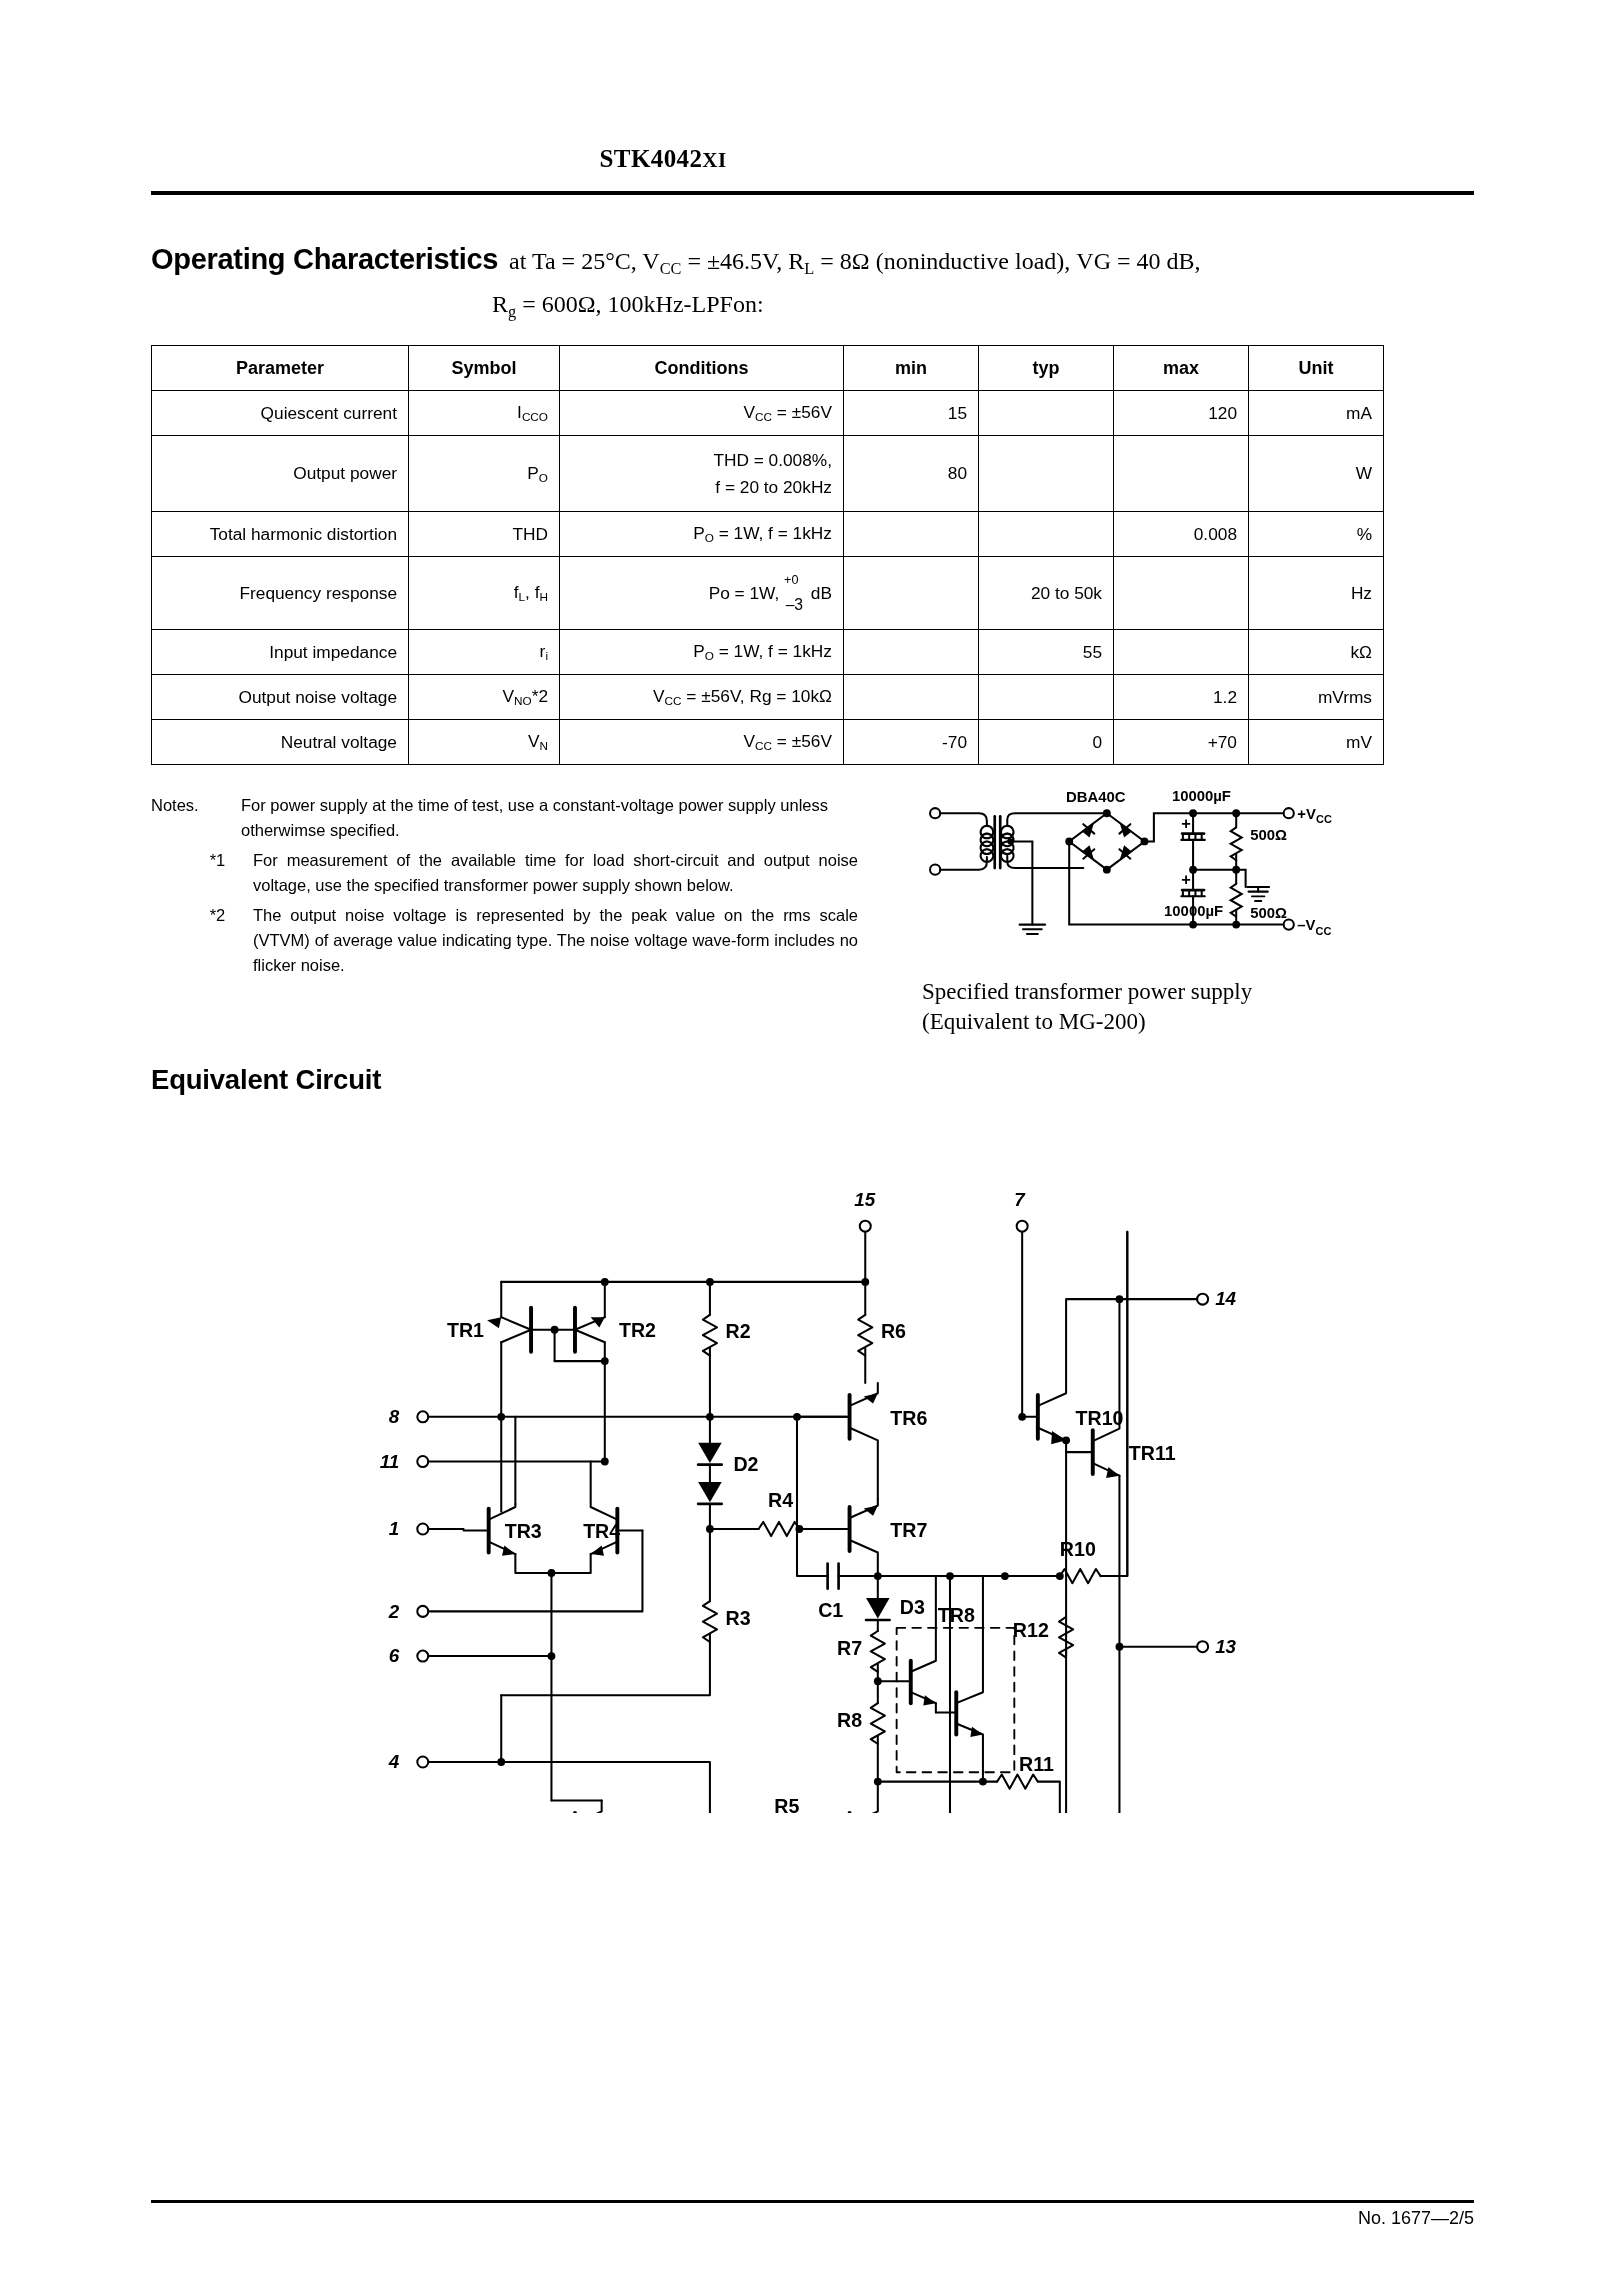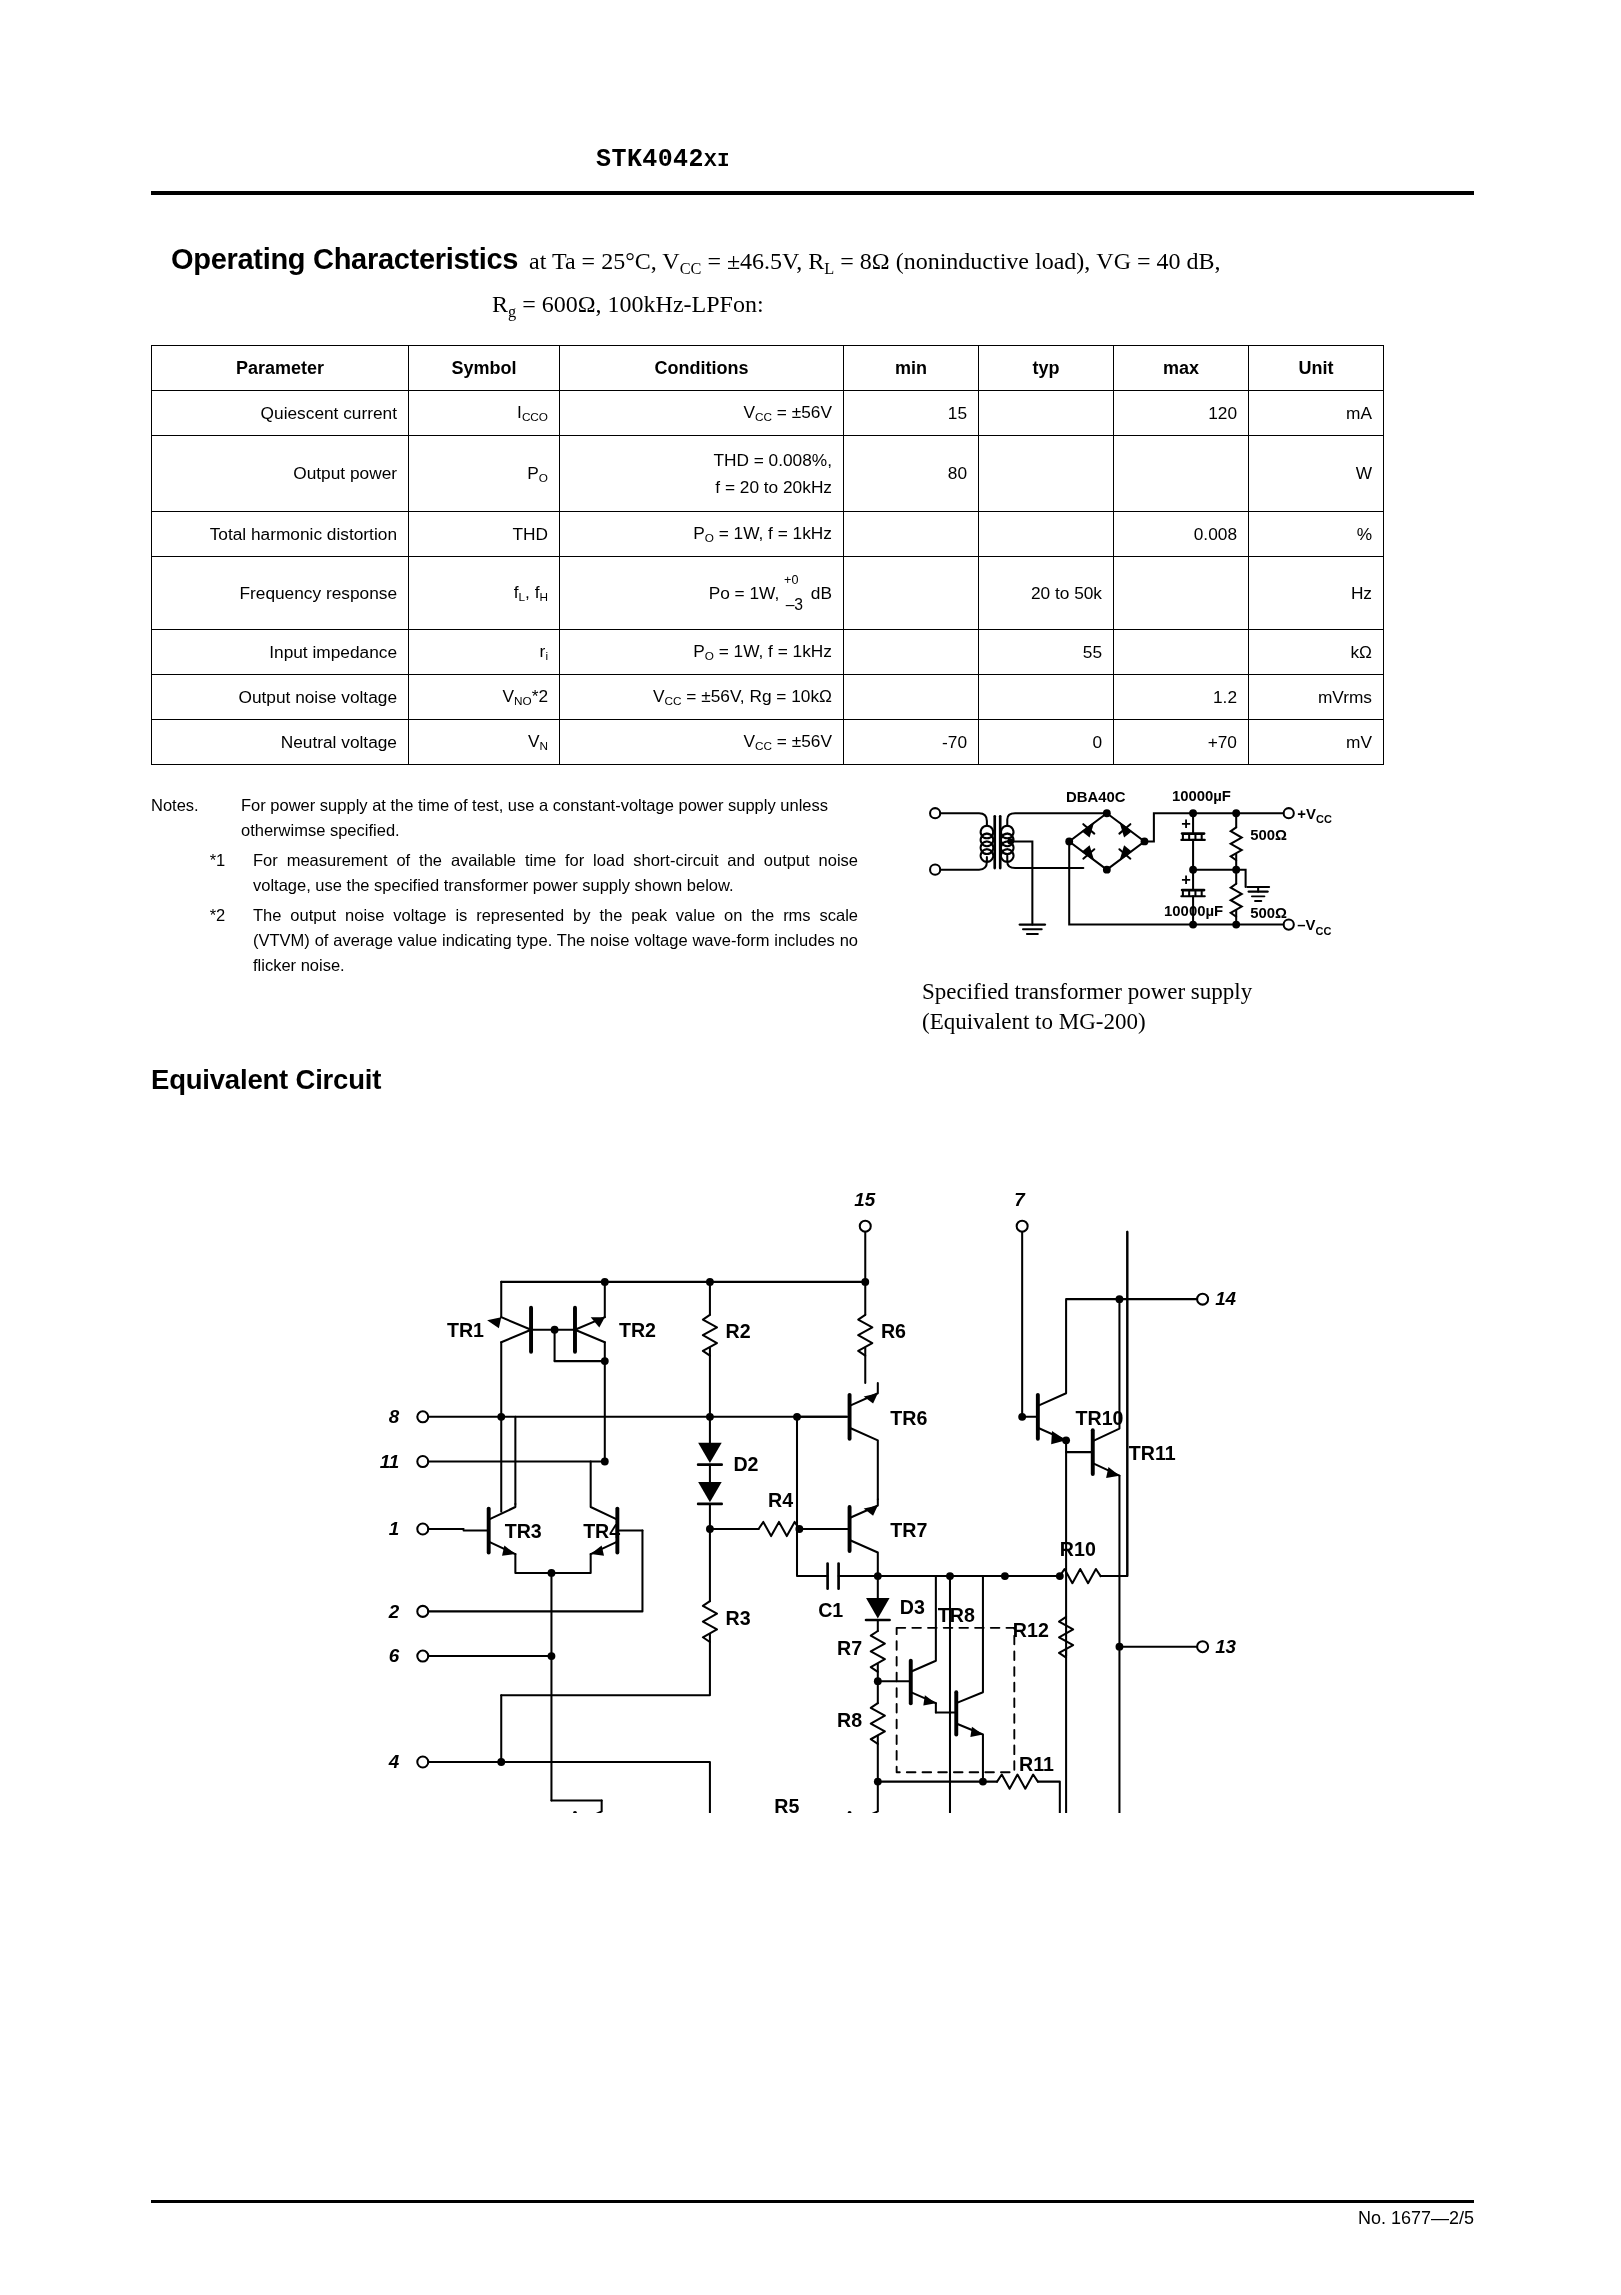--- a/index.html
+++ b/index.html
@@ -7,34 +7,34 @@
     width:1622px;height:2295px;position:relative;
     font-family:"Liberation Sans", sans-serif;
     color:#000;
     -webkit-font-smoothing:antialiased;
   }
   .page{position:absolute;inset:0;}
 
   
   #doc-title{
     position:absolute;left:0;top:145px;width:1326px;text-align:center;
-    font-family:Liberation Mono, monospace;font-weight:bold;font-size:25px;
+    font-family:Liberation Serif, serif;font-weight:bold;font-size:25px;
     letter-spacing:0.4px;
   }
   #doc-title .small{font-size:21px;}
   #header-rule{
     position:absolute;left:151px;top:191px;width:1323px;height:3.9px;background:#000;
   }
 
   
   #opchar-block{position:absolute;left:151px;top:243px;width:1327px;}
   #opchar-line1{font-size:0;white-space:nowrap;}
   #opchar-heading{
     font-family:"Liberation Sans", sans-serif;font-weight:bold;font-size:29px;
-    letter-spacing:-0.3px;display:inline-block;vertical-align:baseline;margin-left:20px;
+    letter-spacing:-0.3px;display:inline-block;vertical-align:baseline;
   }
   .serif-run{
     font-family:"Liberation Serif", serif;font-size:24px;display:inline-block;
     vertical-align:baseline;padding-left:11px;
   }
   #opchar-line2{
     font-family:"Liberation Serif", serif;font-size:24px;margin-top:12.6px;
     padding-left:341px;white-space:nowrap;
   }
   sub{font-size:.68em;vertical-align:-.28em;}

